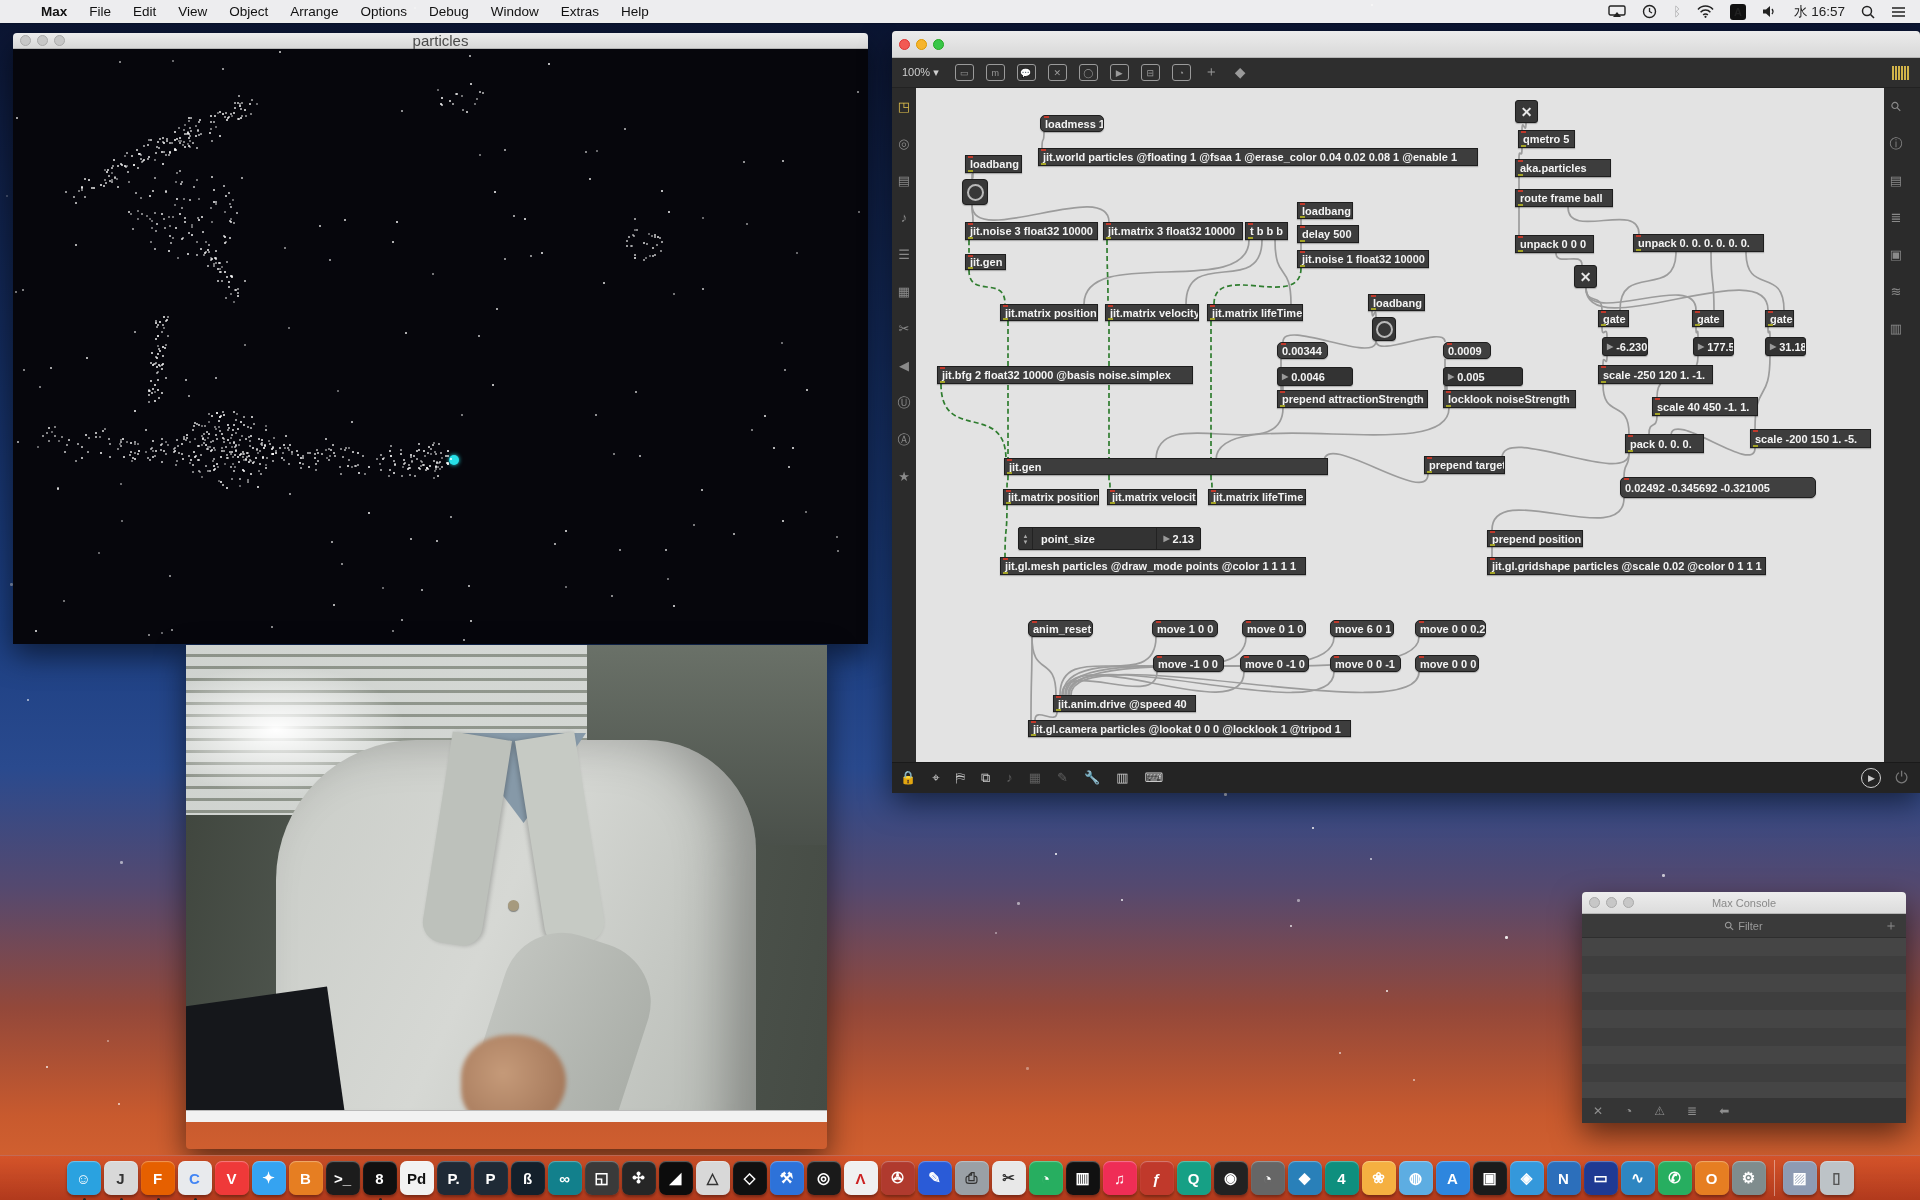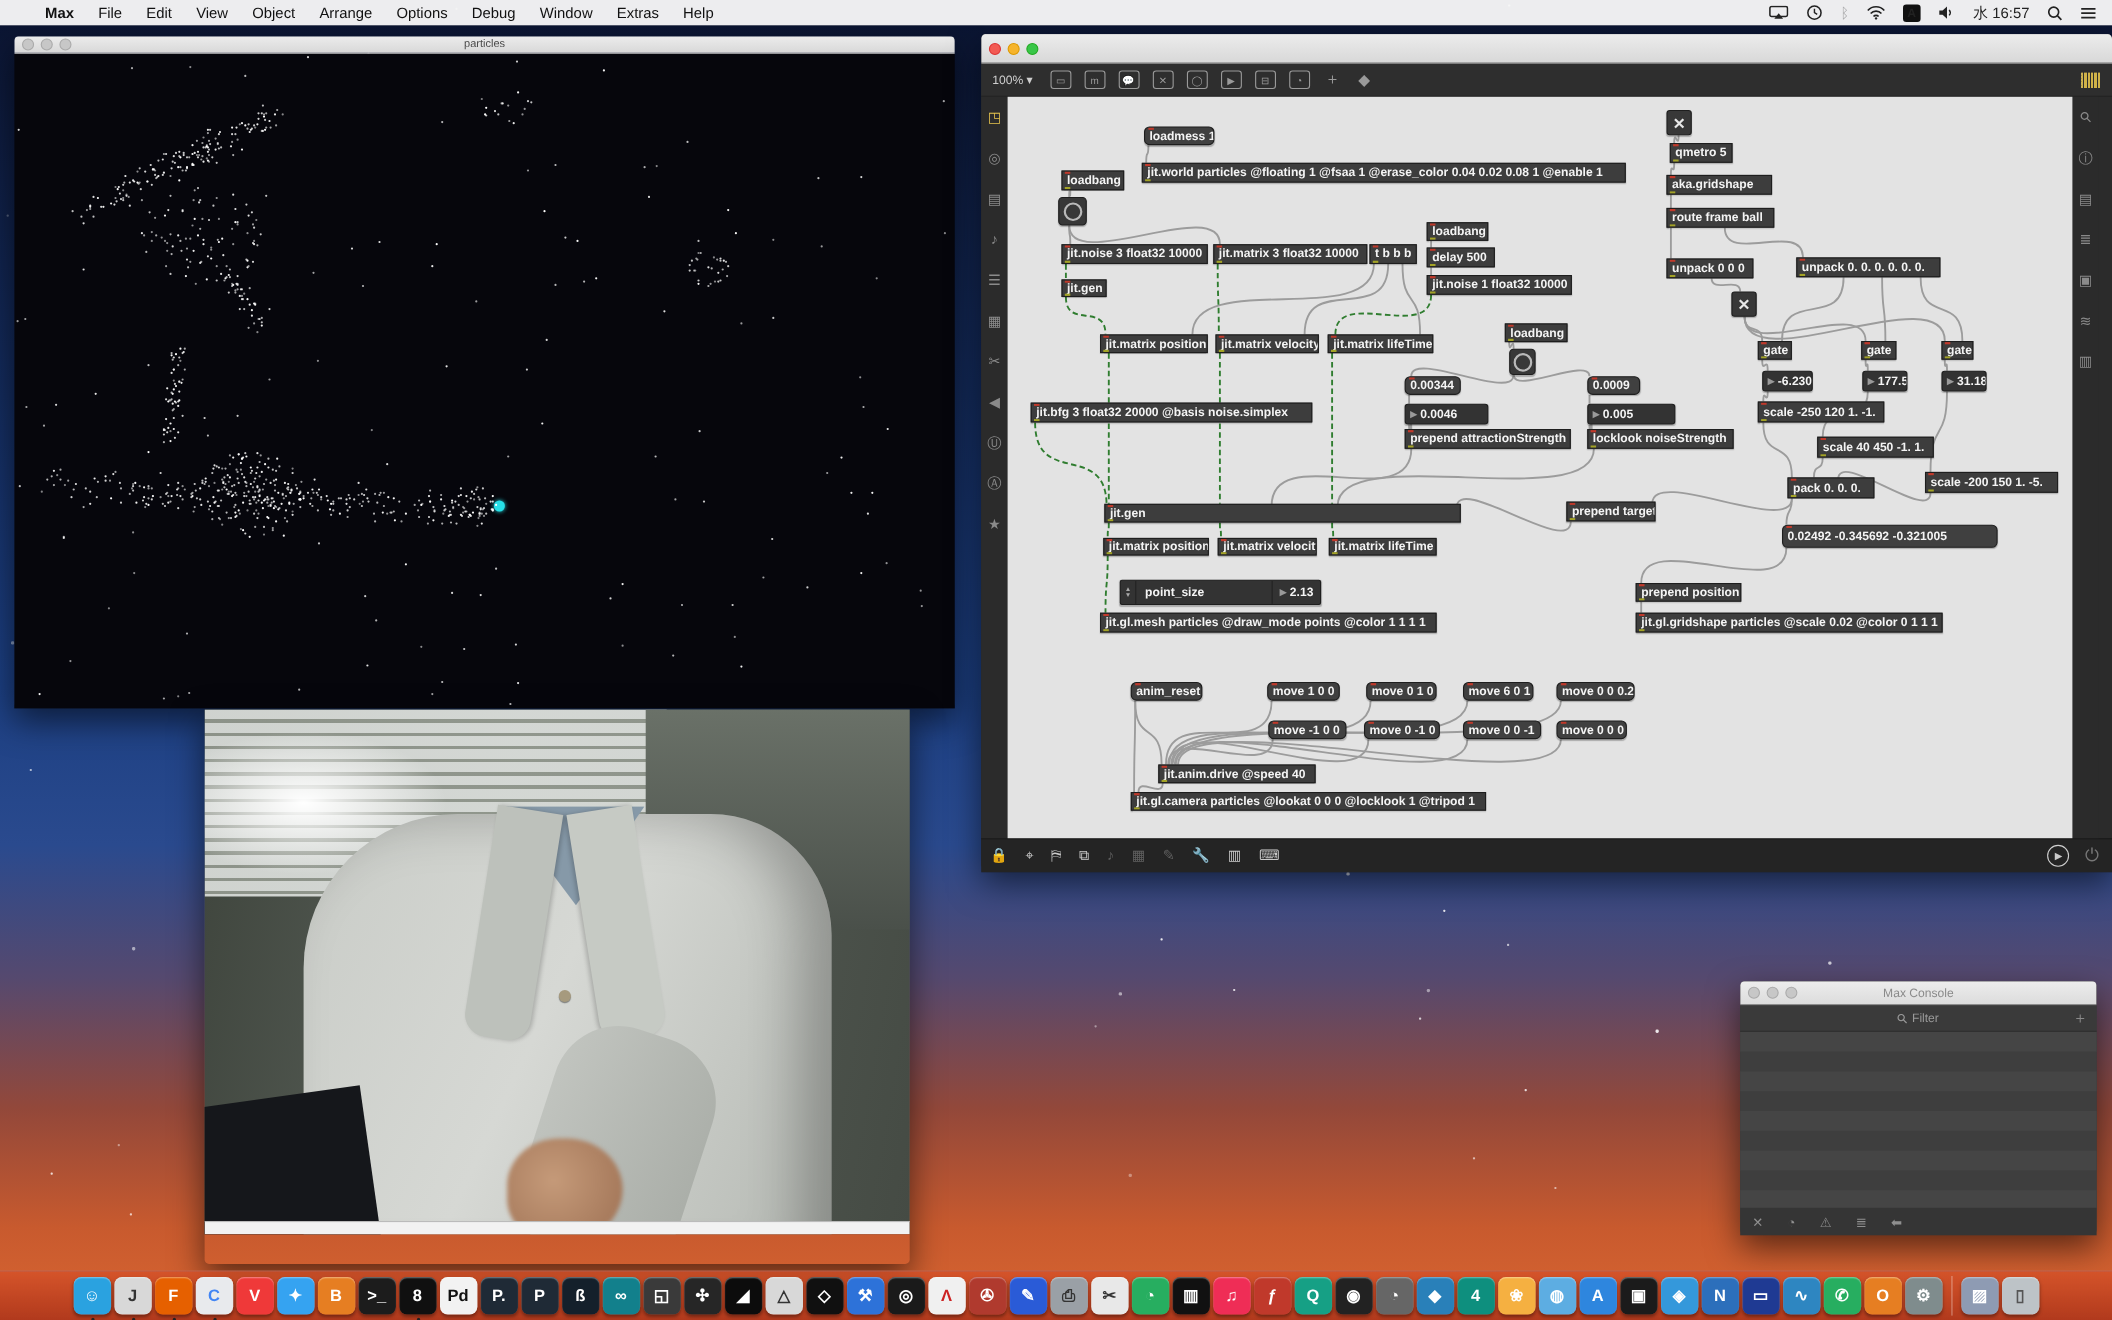--- a/index.html
+++ b/index.html
@@ -23,21 +23,21 @@
     border-bottom:1px solid #b5b5b5;border-radius:4px 4px 0 0;position:relative;}
   .tl{display:flex;gap:6px;margin-left:7px;}
   .tl i{width:9px;height:9px;border-radius:50%;background:#c7c7c7;border:.5px solid #aaa;}
   .tl.live i:nth-child(1){background:#f25a53;border-color:#d33;}
   .tl.live i:nth-child(2){background:#f6b42c;border-color:#d90;}
   .tl.live i:nth-child(3){background:#39c648;border-color:#2a2;}
   .title-text{position:absolute;left:0;right:0;text-align:center;color:#4a4a4a;}
   
   #win-particles{left:13px;top:33px;width:855px;height:610px;z-index:10;}
   #win-particles .titlebar{height:15px;}
-  #win-particles .title-text{font-size:10px;}
+  #win-particles .title-text{font-size:15px;}
   #particles-canvas{position:relative;width:855px;height:595px;background:#06060c;overflow:hidden;}
   .pdot{position:absolute;width:2px;height:2px;background:#fff;border-radius:50%;}
   #cyan-dot{position:absolute;width:10px;height:10px;border-radius:50%;background:#27e0e8;box-shadow:0 0 4px #27e0e8;}
   
   #win-movie{left:186px;top:645px;width:641px;height:504px;z-index:11;}
   #win-movie .titlebar{height:16px;background:linear-gradient(#e4e4e4,#cfcfcf);}
   #win-movie .title-text{font-size:10.5px;}
   #movie-canvas{position:relative;width:641px;height:477px;background:linear-gradient(100deg,#3e443c 0%,#59605а 40%,#454b44 100%);background:linear-gradient(100deg,#3e443c 0%,#596059 40%,#454b44 100%);overflow:hidden;}
   .mv-blinds{position:absolute;left:0;top:0;width:420px;height:170px;
     background:repeating-linear-gradient(180deg,#e9ece9 0 9px,#9aa096 9px 12px);opacity:.85;}
@@ -1382,24 +1382,24 @@
             <span class="tri">▶</span>
             <span>0.0046</span>
           </div>
           <div class="box o" style="left: 361px; top: 302px; width: 151px; height: 18px;">prepend attractionStrength</div>
           <div class="box m" style="left: 527px; top: 254px; width: 48px; height: 17px;">0.0009</div>
           <div class="box n" style="left: 527px; top: 279px; width: 80px; height: 19px;">
             <span class="tri">▶</span>
             <span>0.005</span>
           </div>
           <div class="box o" style="left: 527px; top: 302px; width: 133px; height: 18px;">locklook noiseStrength</div>
-          <div class="box o" style="left: 21px; top: 278px; width: 256px; height: 18px;">jit.bfg 3 float32 20000 @basis noise.simplex</div>
+          <div class="box o" style="left: 21px; top: 278px; width: 256px; height: 18px;">jit.bfg 2 float32 10000 @basis noise.simplex</div>
           <div class="box t" style="left: 599px; top: 12px; width: 23px; height: 23px;">✕</div>
           <div class="box o" style="left: 602px; top: 42px; width: 57px; height: 18px;">qmetro 5</div>
-          <div class="box o" style="left: 599px; top: 71px; width: 96px; height: 18px;">aka.gridshape</div>
+          <div class="box o" style="left: 599px; top: 71px; width: 96px; height: 18px;">aka.particles</div>
           <div class="box o" style="left: 599px; top: 101px; width: 98px; height: 18px;">route frame ball</div>
           <div class="box o" style="left: 599px; top: 147px; width: 79px; height: 18px;">unpack 0 0 0</div>
           <div class="box o" style="left: 717px; top: 146px; width: 131px; height: 18px;">unpack 0. 0. 0. 0. 0. 0.</div>
           <div class="box t" style="left: 658px; top: 177px; width: 23px; height: 23px;">✕</div>
           <div class="box o" style="left: 682px; top: 222px; width: 31px; height: 17px;">gate</div>
           <div class="box o" style="left: 776px; top: 222px; width: 32px; height: 17px;">gate</div>
           <div class="box o" style="left: 849px; top: 222px; width: 29px; height: 17px;">gate</div>
           <div class="box n" style="left: 686px; top: 249px; width: 46px; height: 19px;">
             <span class="tri">▶</span>
             <span>-6.230</span>

